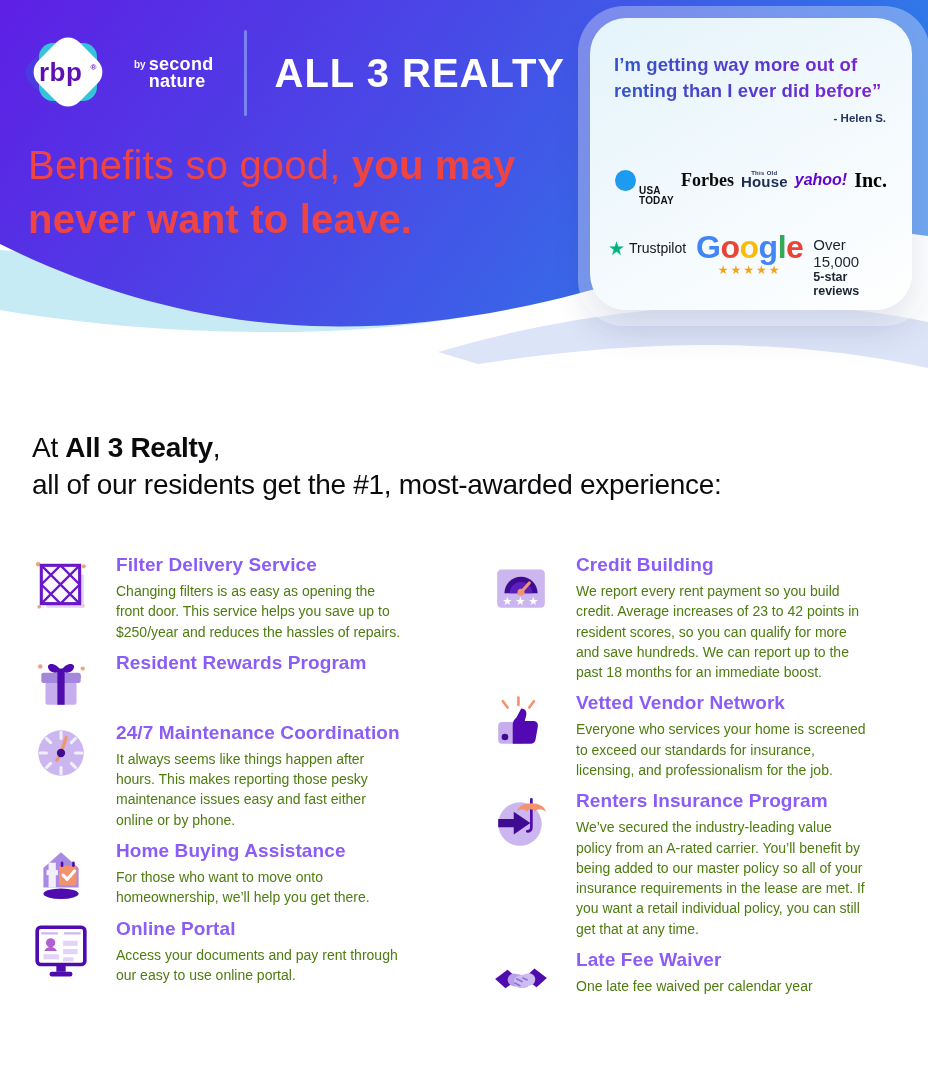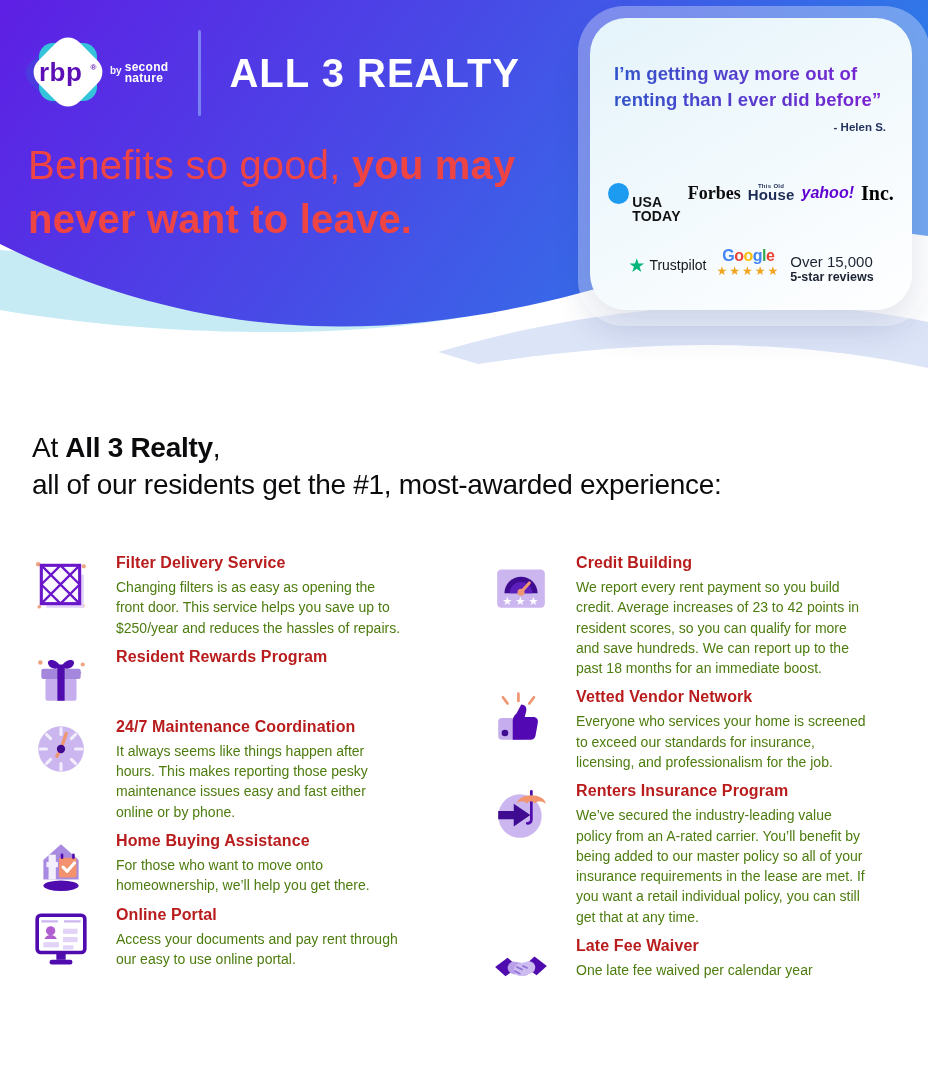--- a/index.html
+++ b/index.html
@@ -10,72 +10,72 @@
   .hero { position:relative; width:928px; height:418px; }
   .hero-bg { position:absolute; inset:0; z-index:0; }
 
   .brand-row { position:absolute; top:30px; left:26px; display:flex; align-items:center; z-index:3; }
   .badge { position:relative; width:84px; height:84px; flex:0 0 84px; }
   .badge .sq-indigo { position:absolute; left:5px; top:16px; width:52px; height:52px; border-radius:13px; background:#4b3ae0; transform:rotate(45deg); }
   .badge .sq-teal { position:absolute; left:13px; top:12px; width:58px; height:58px; border-radius:14px; background:#35c3dc; }
   .badge .sq-white { position:absolute; left:13px; top:12px; width:58px; height:58px; border-radius:16px; background:#ffffff; transform:rotate(45deg); }
   .badge .rbp { position:absolute; left:13px; top:12px; width:58px; height:58px; display:flex; align-items:center; justify-content:space-between; color:#5b0fb5; font-weight:800; font-size:26px; letter-spacing:.5px; }
   .badge .rbp sup { font-size:8px; margin-top:-10px; }
-  .byline { display:flex; margin-left:0; color:#fff; }
+  .byline { display:flex; margin-left:24px; color:#fff; }
   .byline .by { font-size:10px; font-weight:600; margin:3px 3px 0 0; opacity:.95; }
-  .byline .nn { font-weight:700; font-size:12px; line-height:.92; letter-spacing:.3px; }
+  .byline .nn { font-weight:700; font-size:18px; line-height:.92; letter-spacing:.3px; }
   .divider { width:3px; height:86px; background:rgba(150,180,250,.6); border-radius:2px; margin:0 28px 0 30px; }
   .company { color:#fff; font-size:40px; font-weight:800; letter-spacing:1px; }
 
   .headline { position:absolute; left:28px; top:138px; z-index:3; color:#ef4444; font-size:40px; line-height:1.35; font-weight:400; width:570px; letter-spacing:.2px; }
   .headline b { font-weight:800; }
 
   
   .quote-card { position:absolute; top:18px; right:16px; width:322px; height:292px; border-radius:36px; z-index:4;
     background:linear-gradient(150deg,#d8eef9 0%, #eef8fd 55%, #ffffff 100%);
-    box-shadow:0 16px 36px rgba(30,50,110,.20); padding:43px 18px 0; }
+    box-shadow:0 16px 36px rgba(30,50,110,.20); padding:34px 18px 0; }
   .quote-card::before { content:""; position:absolute; inset:-12px -18px -16px -12px; border-radius:46px;
     background:rgba(255,255,255,.32); z-index:-1; }
   .quote { font-size:18.5px; font-weight:700; line-height:1.42; letter-spacing:.1px;
     background:linear-gradient(90deg,#2f56c9,#801ed2); -webkit-background-clip:text; background-clip:text; color:transparent; padding-left:6px; }
   .attrib { text-align:right; font-size:11.5px; font-weight:700; color:#25335f; margin-top:7px; padding-right:8px; }
 
   .press { display:flex; align-items:center; justify-content:center; gap:7px; margin-top:30px; }
   .usa { display:flex; align-items:center; gap:3px; }
   .usa-circle { width:21px; height:21px; border-radius:50%; background:#1d9bf0; }
-  .usa-text { font-size:14px; font-weight:800; color:#111; line-height:1.05; letter-spacing:.2px;margin-top:32px; }
+  .usa-text { font-size:10px; font-weight:800; color:#111; line-height:1.05; letter-spacing:.2px;margin-top:32px; }
   .forbes { font-family:"Liberation Serif", serif; font-weight:700; font-size:18px; color:#0c0c0c; }
   .house { text-align:center; color:#1d2c55; line-height:.85; }
   .house-top { font-size:6px; font-weight:700; letter-spacing:.3px; }
   .house-main { font-size:15px; font-weight:800; letter-spacing:.2px; }
   .yahoo { font-size:16px; font-weight:800; color:#5f01d1; font-style:italic; }
   .inc { font-family:"Liberation Serif", serif; font-size:20px; font-weight:900; color:#000; }
 
   .reviews { display:flex; align-items:flex-start; justify-content:center; gap:10px; margin-top:24px; }
   .trust { display:flex; align-items:center; gap:4px; font-size:14px; color:#16171a; font-weight:500; margin-top:8px; }
   .trust-star { color:#00b67a; font-size:19px; line-height:1; }
   .google-wrap { text-align:center; }
-  .google-logo { font-size:16px; font-weight:700; letter-spacing:-.5px; line-height:1; }
+  .google-logo { font-size:32px; font-weight:700; letter-spacing:-.5px; line-height:1; }
   .google-stars { color:#f0a31c; font-size:12px; letter-spacing:2px; line-height:1; margin-top:1px; }
   .review-count { color:#1c2433; line-height:1.15; text-align:left; margin-top:5px; }
   .rc1 { font-size:15px; font-weight:400; }
   .rc2 { font-size:12.5px; font-weight:700; }
 
   
   .main { padding:12px 32px 0; }
   .section-heading { font-size:28px; font-weight:400; color:#0b0b0e; line-height:1.32; letter-spacing:-.3px; }
   .section-heading b { font-weight:800; }
 
   .benefits { display:flex; margin-top:50px; }
   .col { display:flex; flex-direction:column; }
   .col-right { margin-left:86px; }
   .benefit { display:flex; gap:26px; margin-bottom:10px; }
   .b-icon { width:58px; height:58px; flex:0 0 58px; margin-top:2px; }
   .b-icon svg { width:100%; height:100%; display:block; }
-  .b-title { font-size:16px; font-weight:700; color:#b91c1c; white-space:nowrap; margin-bottom:5px; letter-spacing:.1px; }
+  .b-title { font-size:19px; font-weight:700; color:#8b5cf6; white-space:nowrap; margin-bottom:5px; letter-spacing:.1px; }
   .b-desc { font-size:14px; color:#4d7c0f; line-height:1.45; width:290px; }
 </style>
 </head>
 <body>
 
 <div class="hero">
   <div class="hero-bg">
     <svg width="928" height="418" viewBox="0 0 928 418" preserveAspectRatio="none" aria-hidden="true">
       <defs>
         <linearGradient id="heroGrad" x1="0" y1="0" x2="1" y2="0.25">

